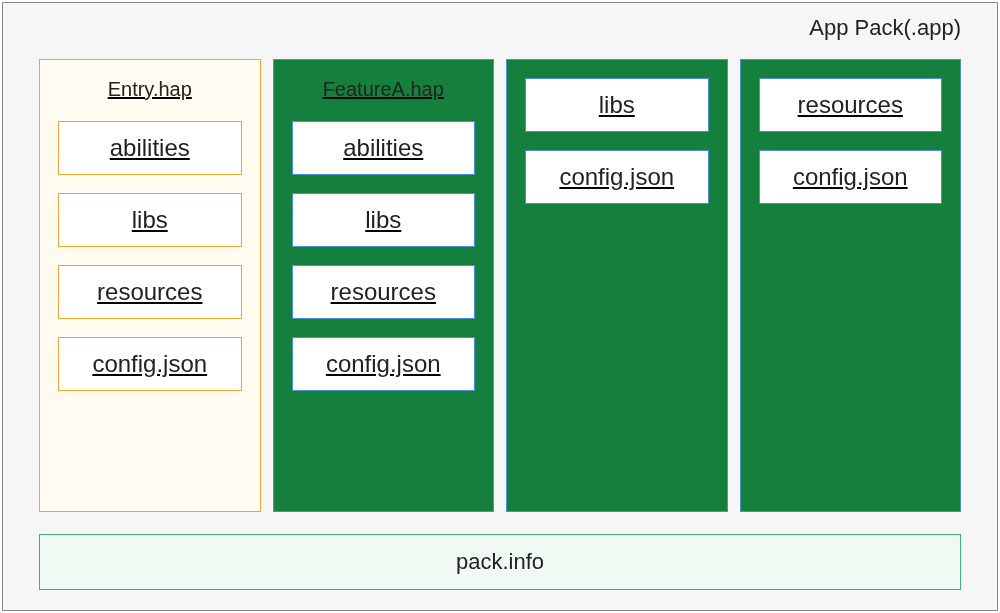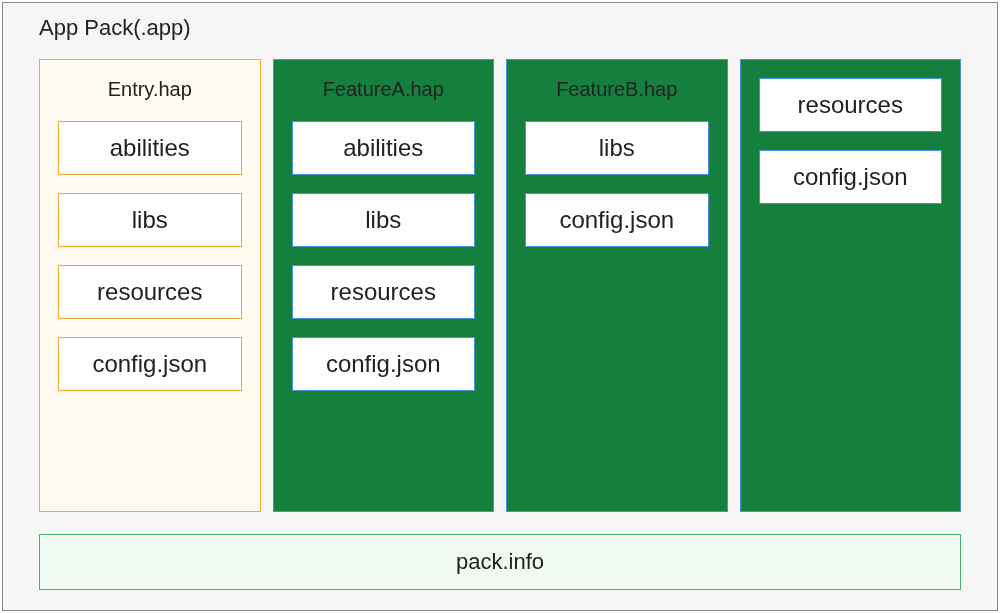--- a/index.html
+++ b/index.html
@@ -17,29 +17,30 @@
     .outer-container {
       width: 100%;
       height: 100%;
       border: 1px solid #888;
       background: #f6f6f6;
       padding: 12px 36px 20px 36px;
       display: flex;
       flex-direction: column;
     }
     .title {
-      text-align: left;
+      text-align: right;
       font-size: 22px;
       color: #222;
       margin-bottom: 18px;
     }
     .columns {
       display: flex;
       gap: 12px;
       flex: 1;
+      text-decoration: underline;
     }
     .hap-box {
       flex: 1;
       border: 1.5px solid;
       padding: 18px 18px 0 18px;
       display: flex;
       flex-direction: column;
     }
     .hap-entry {
       border-color: #f0a830;
@@ -97,21 +98,20 @@
 
     <div class="hap-box hap-feature">
       <div class="hap-title">FeatureA.hap</div>
       <div class="hap-item">abilities</div>
       <div class="hap-item">libs</div>
       <div class="hap-item">resources</div>
       <div class="hap-item">config.json</div>
     </div>
 
     <div class="hap-box hap-feature">
-      <div class="hap-title">FeatureB.hap</div>
       <div class="hap-item">libs</div>
       <div class="hap-item">config.json</div>
     </div>
 
     <div class="hap-box hap-feature">
       <div class="hap-item">resources</div>
       <div class="hap-item">config.json</div>
     </div>
 
   </div>

